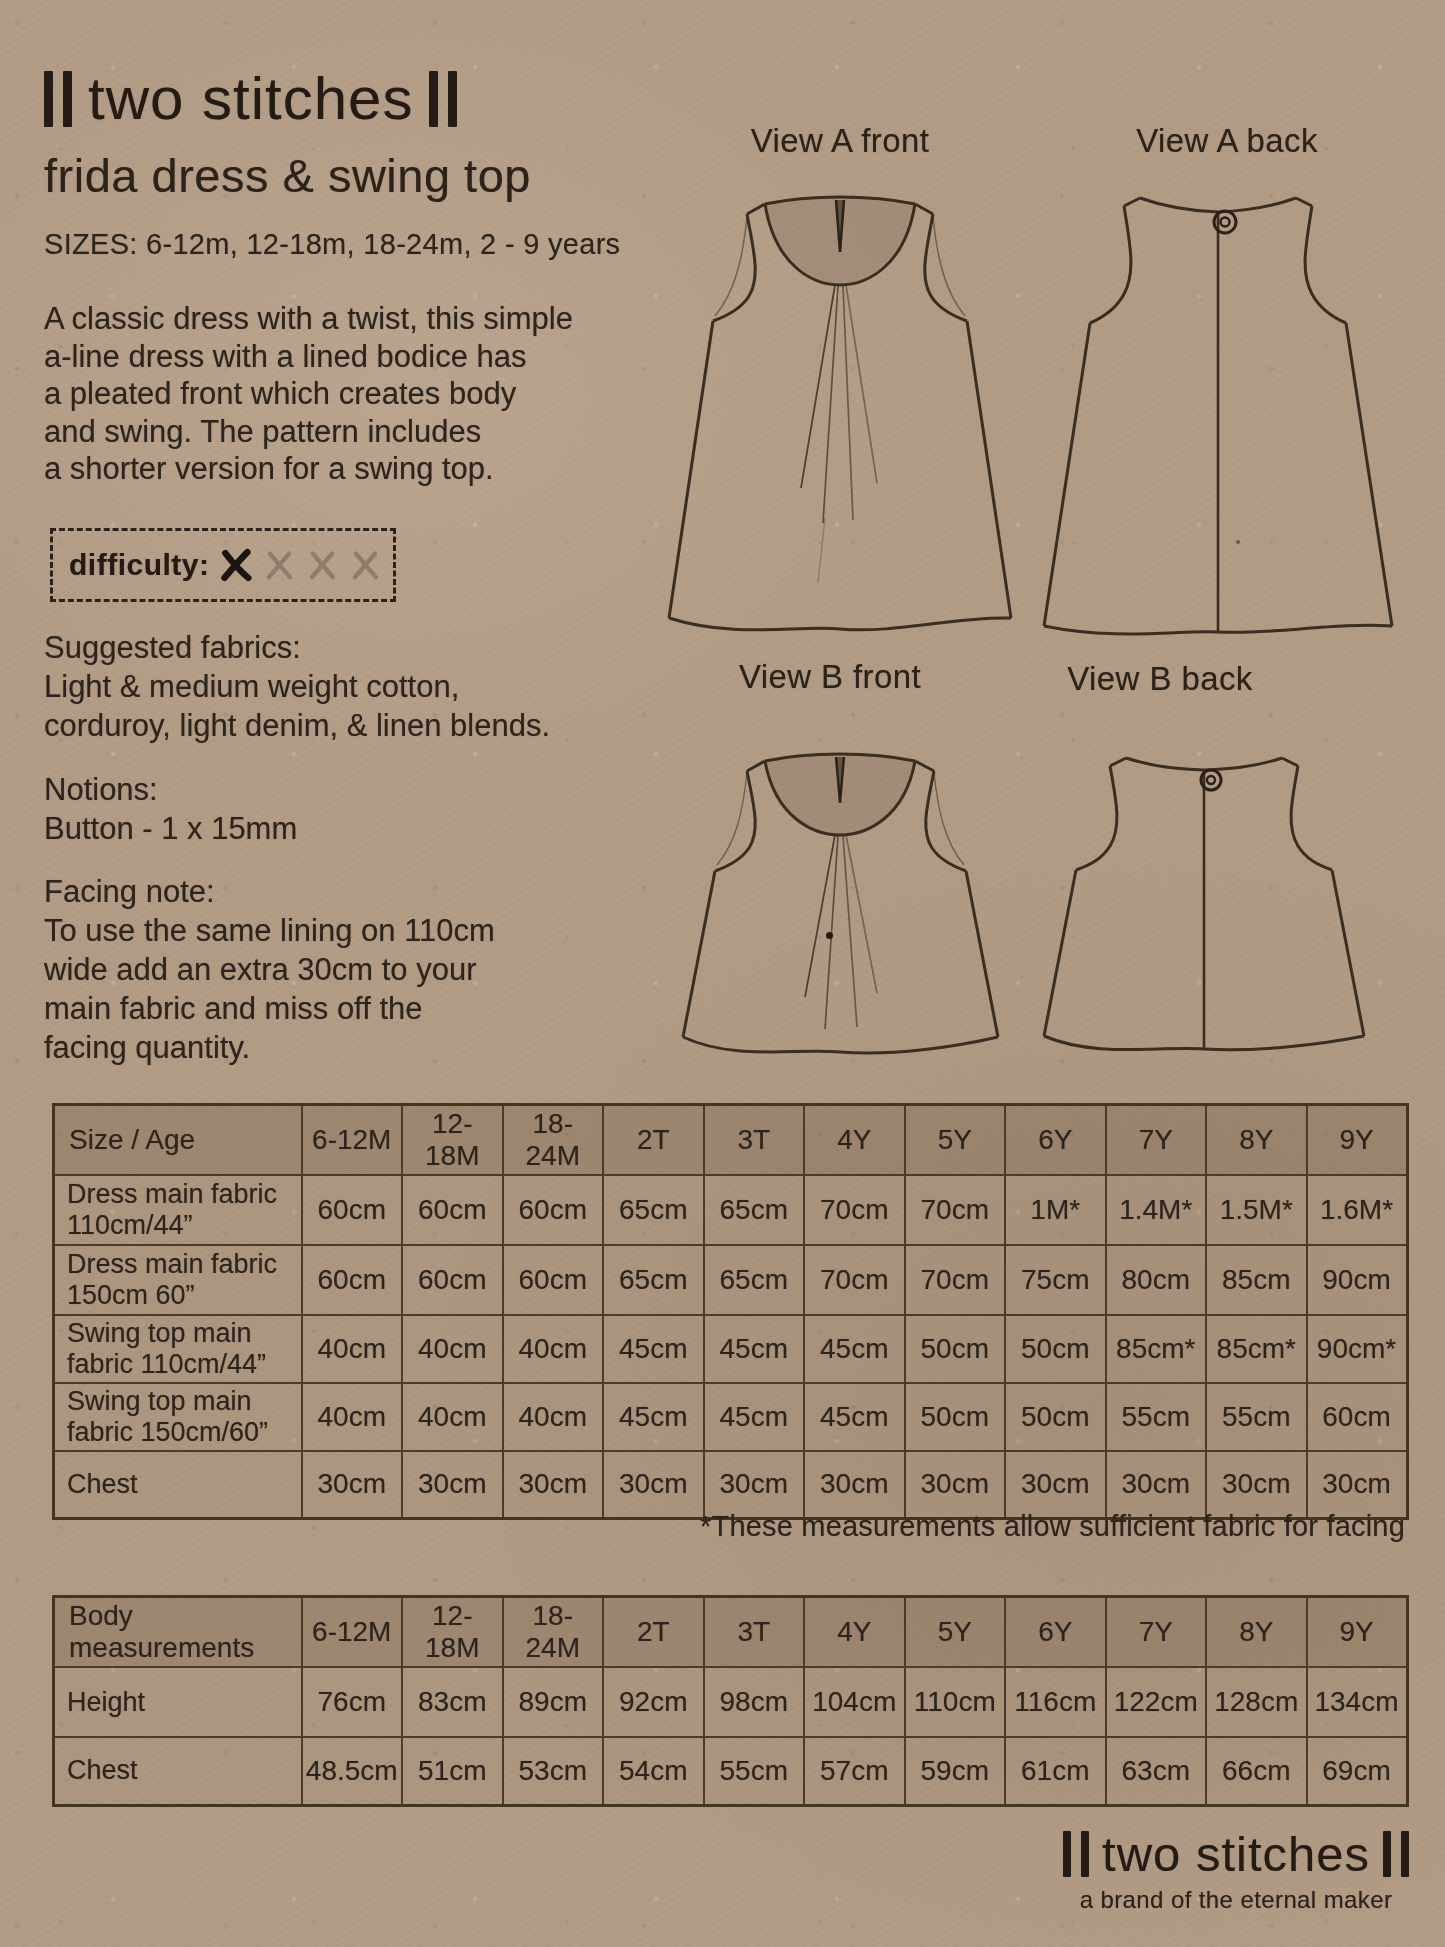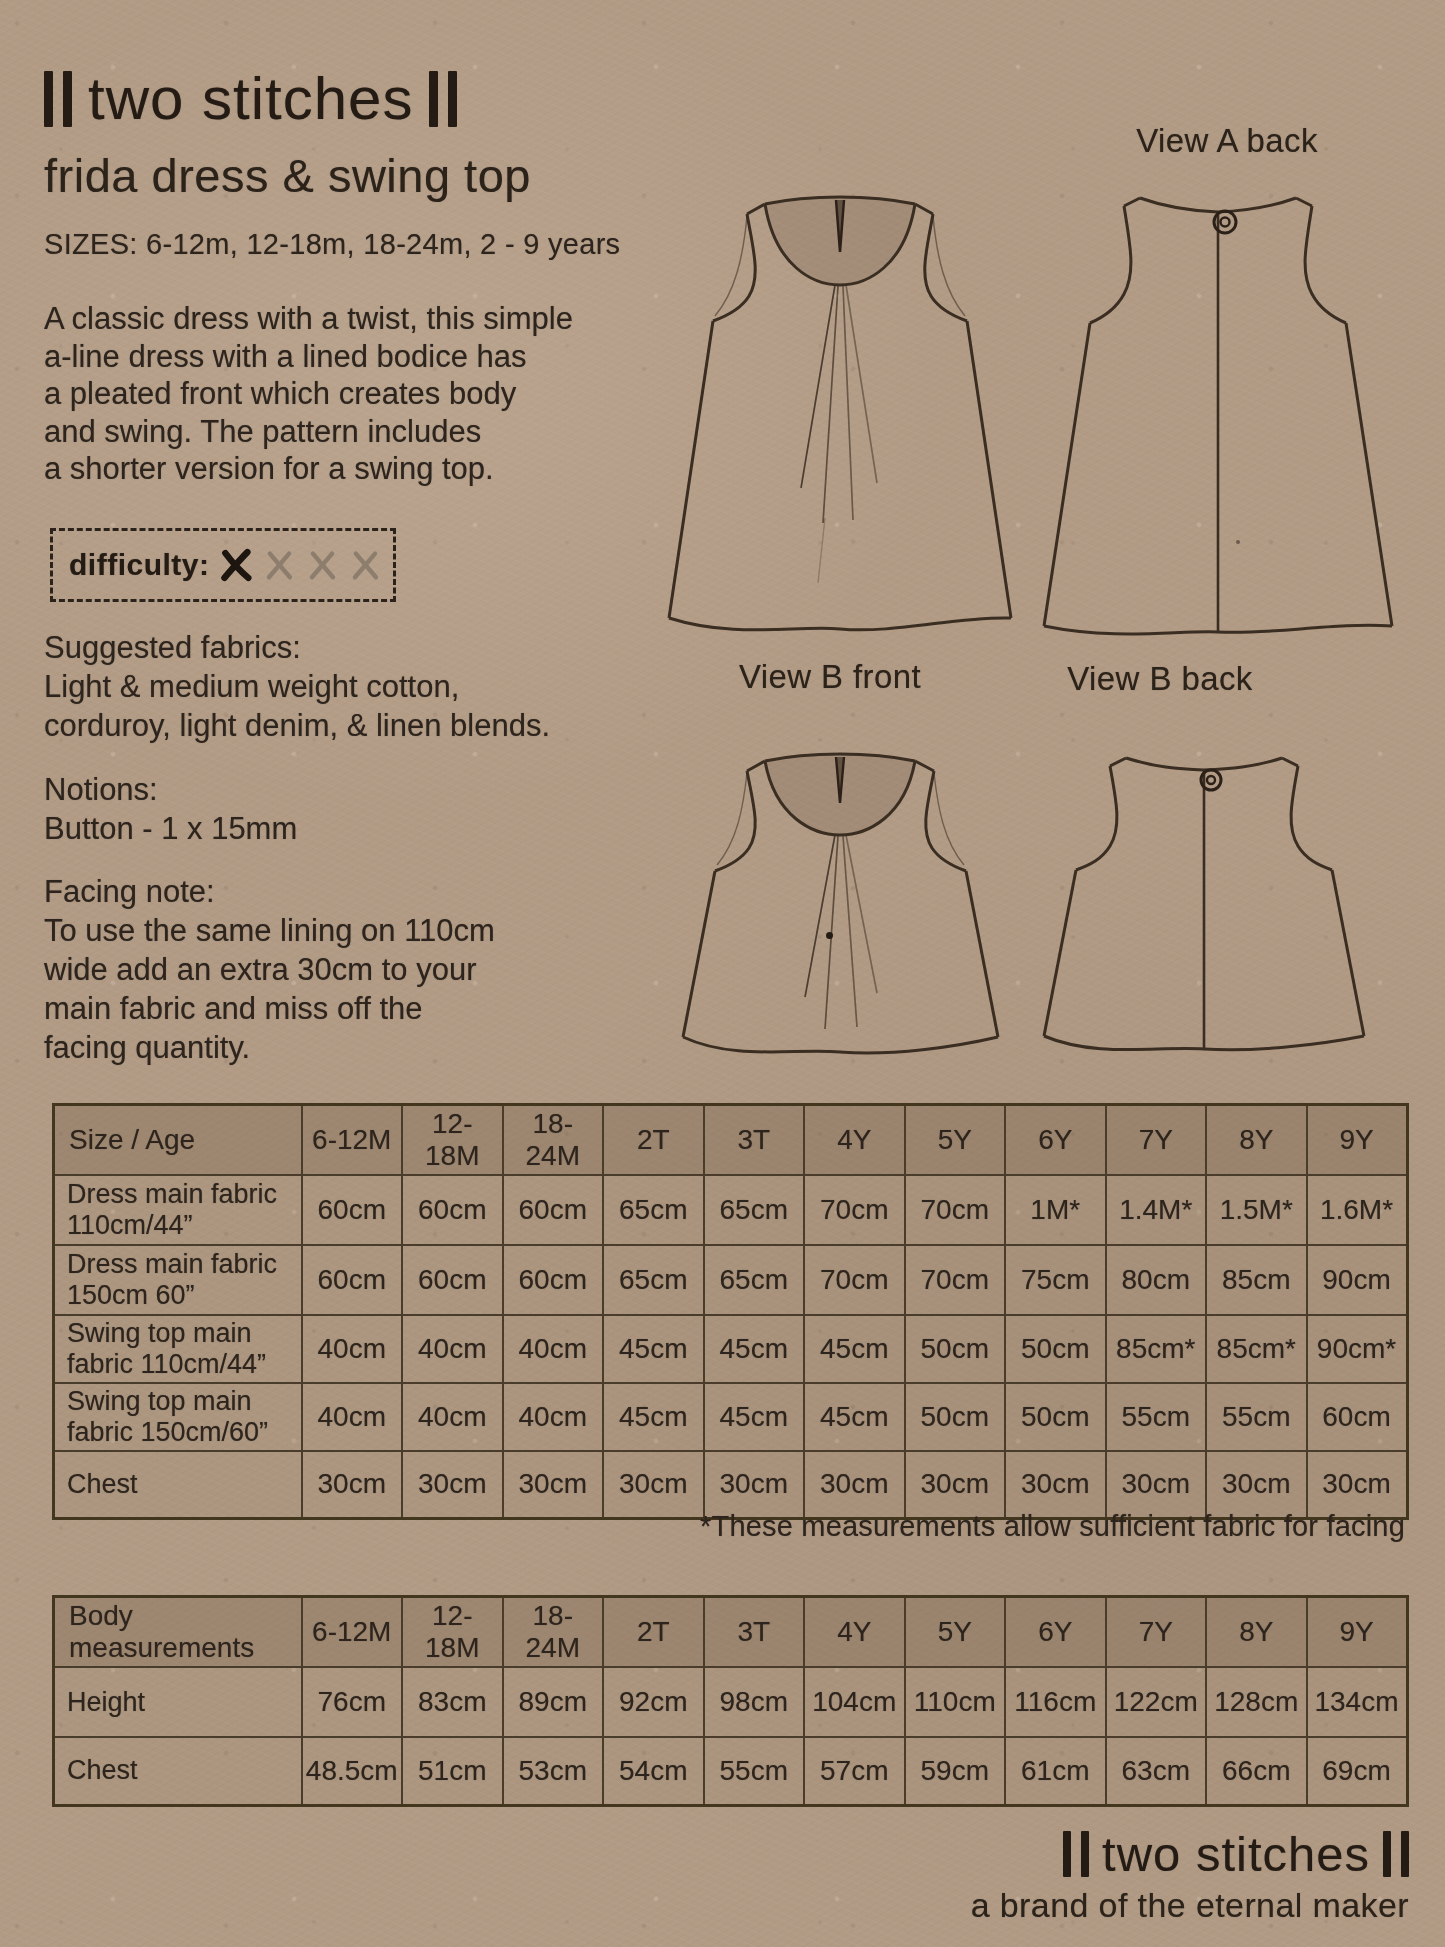--- a/index.html
+++ b/index.html
@@ -75,21 +75,21 @@
   .footnote{
     position:absolute;left:52px;top:1510px;width:1353px;
     text-align:right;font-size:29px;letter-spacing:0.2px;
   }
 
   
   .footer{position:absolute;right:36px;top:1826px;text-align:right;}
   .footer .brand-row-f{display:flex;align-items:center;gap:13px;justify-content:flex-end;}
   .footer .bars i{width:8px;height:46px;}
   .footer .brand-text{font-size:49px;}
-  .tagline{margin-top:4px;font-size:34px;letter-spacing:0.4px;color:#2b2219;}
+  .tagline{margin-top:4px;font-size:24px;letter-spacing:0.4px;color:#2b2219;text-align:center;}
 
   .speck{position:absolute;border-radius:50%;background:#241c14;}
 </style>
 </head>
 <body>
 
 <div class="page">
 
   <div class="brand-row">
     <span class="bars">
@@ -142,20 +142,21 @@
   </div>
 
   <div class="left-block soft" style="top:872px;">
     <div class="block-heading">Facing note:</div>
     <div>To use the same lining on 110cm</div>
     <div>wide add an extra 30cm to your</div>
     <div>main fabric and miss off the</div>
     <div>facing quantity.</div>
   </div>
 
+  <div class="view-label soft" style="left:680px;top:122px;">View A front</div>
   <div class="view-label soft" style="left:1067px;top:122px;">View A back</div>
   <div class="view-label soft" style="left:670px;top:658px;">View B front</div>
   <div class="view-label soft" style="left:1000px;top:660px;">View B back</div>
 
   <svg class="garment" style="left:655px;top:188px;" width="370" height="460" viewBox="0 0 370 460">
     <path d="M110,16 C120,78 158,97 185,97 C212,97 250,78 260,16 C236,11 211,9 185,9 C159,9 134,11 110,16 Z" fill="rgba(70,52,35,0.14)" stroke="none"></path>
     <path d="M110,16 C134,11 159,9 185,9 C211,9 236,11 260,16" fill="none" stroke="#3a2d21" stroke-width="3"></path>
     <path d="M110,16 C120,78 158,97 185,97 C212,97 250,78 260,16" fill="none" stroke="#3a2d21" stroke-width="3"></path>
     <path d="M181,12 L185,64 L189,12" fill="rgba(45,32,22,0.55)" stroke="#2c2118" stroke-width="2.5"></path>
     <path d="M92,26 C98,60 106,88 94,108 C86,121 72,128 58,133" fill="none" stroke="#3a2d21" stroke-width="3"></path>

